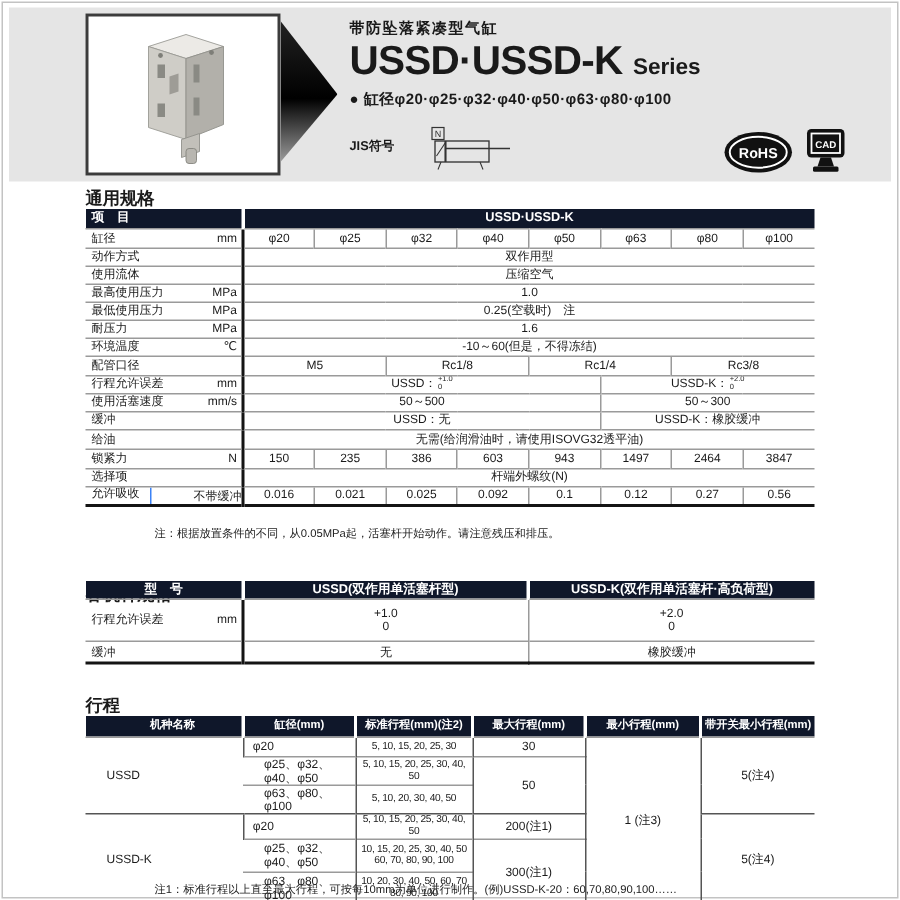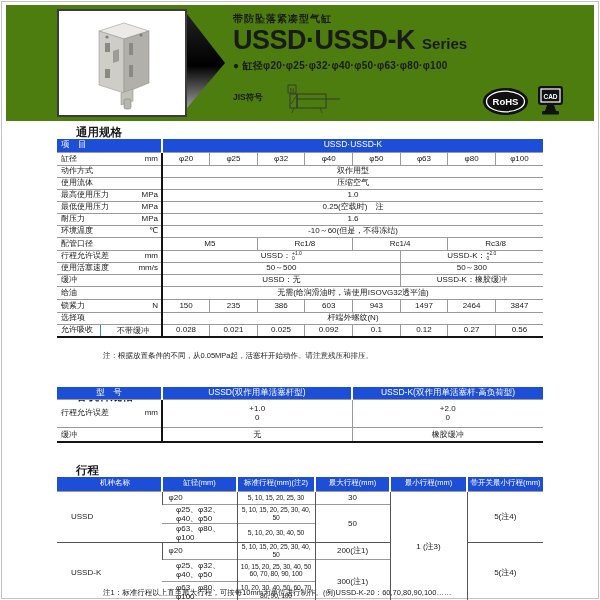--- a/index.html
+++ b/index.html
@@ -3,61 +3,61 @@
 <meta charset="utf-8">
 <style>
   html,body{margin:0;padding:0;}
   body{
     width:600px;height:600px;position:relative;background:#fff;overflow:hidden;
     font-family:"Liberation Sans","DejaVu Sans",sans-serif;color:#1a1a1a;
     -webkit-font-smoothing:antialiased;
   }
   .frame{position:absolute;inset:1px;border:1px solid #c3c3c3;pointer-events:none;}
   
-  .hband{position:absolute;left:6px;top:5px;width:588px;height:116px;background:#4d7c0f;}
+  .hband{position:absolute;left:6px;top:5px;width:588px;height:116px;background:#e5e5e5;}
   .photo-box{position:absolute;left:51px;top:4px;width:126px;height:104px;background:#fff;border:2px solid #3c3c3c;}
   .photo-box svg{display:block;margin:2px auto 0;}
   .big-arrow{position:absolute;left:181px;top:9px;width:38px;height:94px;
     background:linear-gradient(to bottom,#222 0%,#000 55%,#9c9c9c 100%);
     clip-path:polygon(0 0,100% 52%,0 100%);}
   .htext{position:absolute;left:227px;top:7px;width:360px;}
   .subtitle{font-size:10px;font-weight:bold;letter-spacing:1px;}
   .title{font-size:27px;font-weight:800;letter-spacing:-0.5px;line-height:1.1;white-space:nowrap;}
   .title .series{font-size:15px;font-weight:700;letter-spacing:0;}
   .boreline{font-size:10px;font-weight:600;margin-top:3px;letter-spacing:0.3px;}
   .jis-label{position:absolute;left:227px;top:87px;font-size:8.5px;font-weight:bold;}
   .jis-sym{position:absolute;left:268px;top:77px;}
   .badge-rohs{position:absolute;left:476px;top:82px;}
   .badge-cad{position:absolute;left:531px;top:80px;}
   
-  .sec-title{position:absolute;left:57px;font-size:11.5px;font-weight:bold;margin-left:19px;}
+  .sec-title{position:absolute;left:57px;font-size:11.5px;font-weight:bold;}
   .note{position:absolute;left:57px;font-size:7.5px;color:#222;margin-left:46px;}
   
   table{border-collapse:collapse;table-layout:fixed;position:absolute;left:57px;width:486px;}
   td{font-size:8px;padding:0 2px;text-align:center;vertical-align:middle;line-height:1.15;
      border-top:1px solid #9a9a9a;border-left:1px solid #9a9a9a;overflow:hidden;}
   td:first-child{border-left:none;}
   tr{height:12px;}
-  .hrow td{background:#1d4ed8;color:#fff;font-weight:normal;border:none;font-size:8.5px;}
+  .hrow td{background:#0f172a;color:#fff;font-weight:bold;border:none;font-size:8.5px;}
   .hrow td + td{border-left:2px solid #fff;}
   .lab{text-align:left;padding:0;}
   .labwrap{display:flex;justify-content:space-between;align-items:center;padding:0 3px 0 4px;}
   .labwrap .unit{font-weight:normal;}
   .lab-border{border-right:2px solid #141414;}
   .pre{white-space:pre-line;}
   
   .gtable{top:139px;border-bottom:2px solid #141414;}
   .gtable tr.h13{height:13px;}
   .gtable .hlab{text-align:left;padding-left:4px;}
   .stack{display:inline-flex;flex-direction:column;font-size:5px;line-height:1.1;
          vertical-align:middle;text-align:left;margin-left:1px;}
   .tolwrap{display:inline-flex;align-items:center;}
   .esplit{display:flex;height:100%;align-items:center;}
   .esplit .e-l{width:36px;display:flex;justify-content:space-between;padding:0 3px 0 4px;font-family:Liberation Mono, monospace;}
-  .esplit .e-r{flex:1;border-left:1px solid #3b82f6;text-align:center;padding-left:4px;line-height:11px;}
+  .esplit .e-r{flex:1;border-left:1px solid #3b82f6;text-align:right;padding-left:4px;line-height:11px;}
   
   .mtable{top:387px;border-bottom:2px solid #141414;}
   .mtable tr.trow{height:28px;}
   .mtable tr.crow{height:15px;}
   
   .stable{top:477px;border-bottom:2px solid #141414;}
   .stable td{border-left:1px solid #555;}
   .stable td:first-child{border-left:none;padding-left:14px;}
   .stable tr.hrow{height:14px;}
   .stable .sh{font-size:7.5px;}
@@ -293,21 +293,21 @@
   </tr>
   <tr>
     <td class="lab lab-border">
       <div class="esplit">
             <div class="e-l">
               <span>允许吸收</span>
             </div>
             <div class="e-r">不带缓冲</div>
           </div>
     </td>
-    <td>0.028</td>
+    <td>0.016</td>
     <td>0.021</td>
     <td>0.025</td>
     <td>0.092</td>
     <td>0.1</td>
     <td>0.12</td>
     <td>0.27</td>
     <td>0.56</td>
   </tr>
 </tbody>
   </table>

